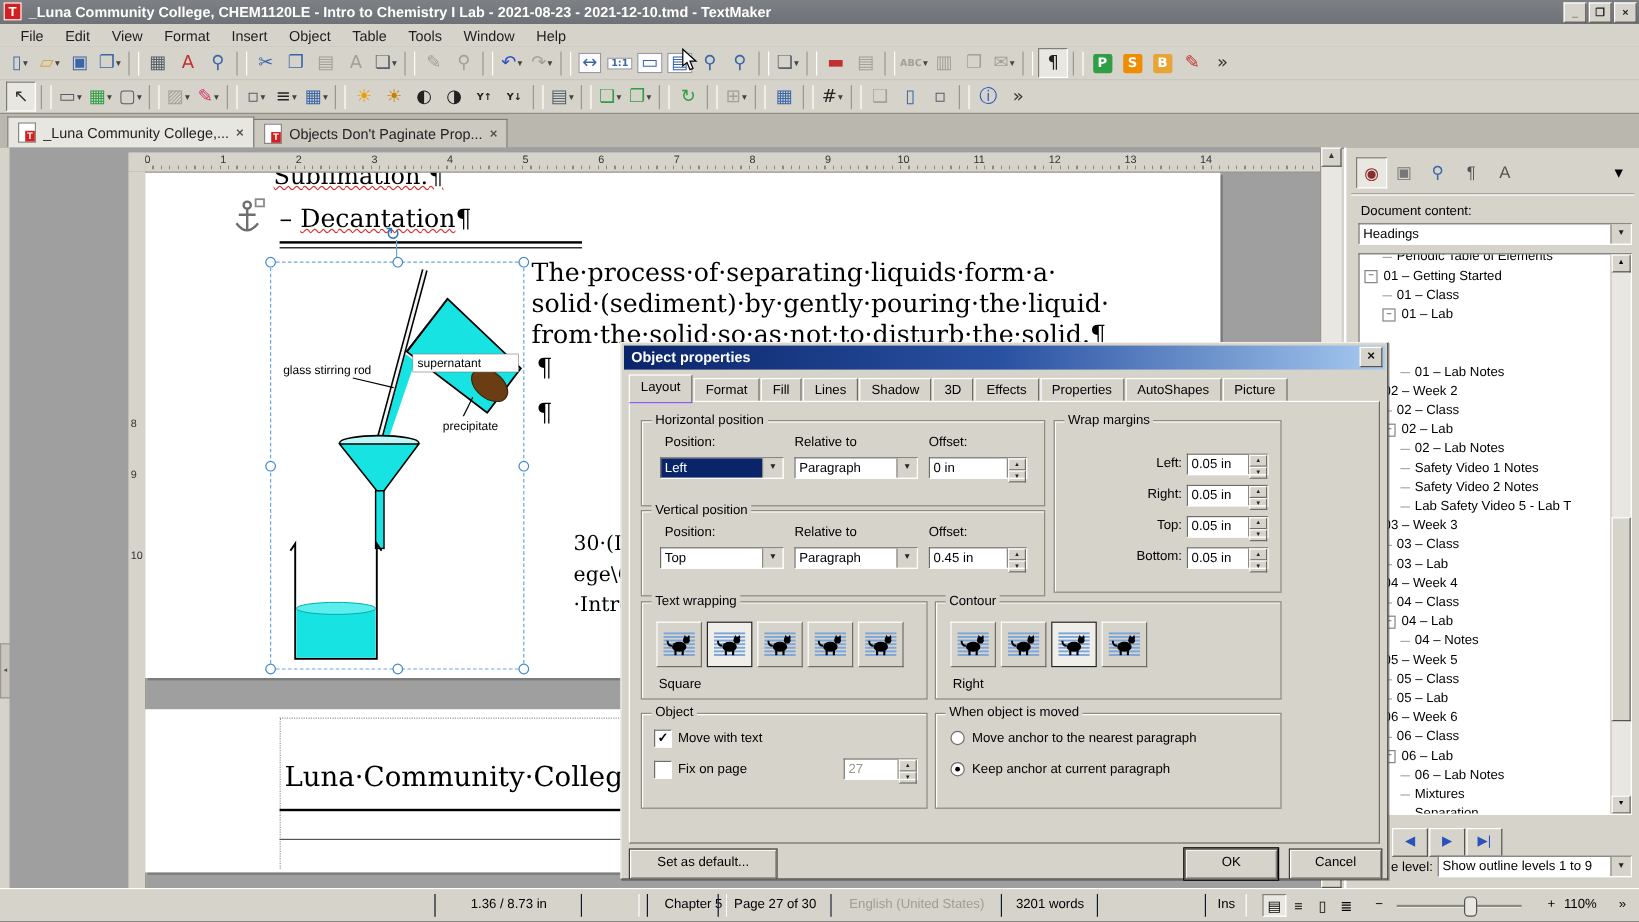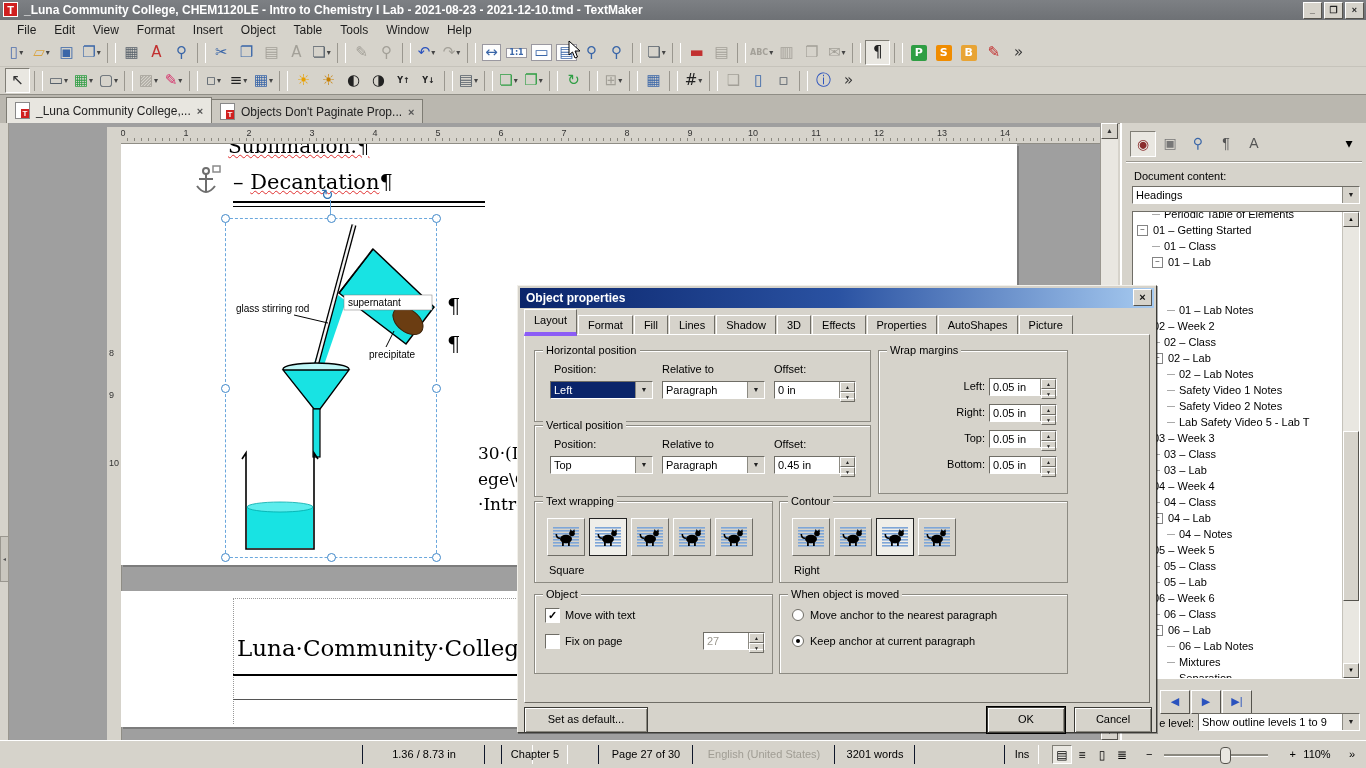--- a/index.html
+++ b/index.html
@@ -55,21 +55,21 @@
   #imgframe{position:absolute;left:104px;top:74px;width:212px;height:340px;border:1px dashed #6aa7dd;box-sizing:border-box;}
   .hnd{position:absolute;width:9px;height:9px;background:#fff;border:1px solid #3f87c9;border-radius:50%;box-sizing:border-box;}
   #rotline{position:absolute;left:209px;top:56px;width:1px;height:18px;background:#6aa7dd;}
   #rothandle{position:absolute;left:200px;top:42px;font-size:15px;color:#2e75b6;}
   
   #dialog{position:absolute;left:517px;top:285px;width:638px;height:446px;background:#d6d3cb;border:1px solid;border-color:#f2f0ea #3c3b36 #3c3b36 #f2f0ea;box-shadow:1px 1px 0 #00000055;z-index:30;font-size:11px;}
   #dlgtitle{position:absolute;left:2px;top:2px;right:2px;height:20px;background:linear-gradient(90deg,#0a246a,#2a52a2,#a6caf0);color:#fff;font-weight:bold;font-size:12px;line-height:20px;padding-left:6px;}
   #dlgclose{position:absolute;right:4px;top:3px;width:17px;height:15px;background:#d6d3cb;border:1px solid;border-color:#fff #55534d #55534d #fff;color:#111;text-align:center;line-height:14px;font-weight:bold;font-size:11px;}
   #dlgtabs{position:absolute;left:6px;top:27px;height:22px;display:flex;align-items:flex-end;}
   .dtabitem{height:19px;line-height:19px;padding:0 9px;border:1px solid;border-color:#fff #6f6d66 #6f6d66 #fff;border-bottom:none;background:#d6d3cb;margin-right:1px;font-size:11px;}
-  .dtabitem.active{height:22px;line-height:21px;position:relative;z-index:2;border-bottom:4px solid #8b5cf6;margin-bottom:-1px;}
+  .dtabitem.active{height:22px;line-height:21px;position:relative;z-index:2;border-bottom:1px solid #8b5cf6;margin-bottom:-1px;}
   #dlgpage{position:absolute;left:6px;top:48px;width:624px;height:367px;border:1px solid;border-color:#fff #6f6d66 #6f6d66 #fff;background:#d6d3cb;}
   .grp{position:absolute;border:1px solid #8c8a82;box-shadow:1px 1px 0 #ffffff inset;}
   .leg{position:absolute;top:-7px;left:8px;background:#d6d3cb;padding:0 3px;font-size:11px;}
   .dlbl{position:absolute;font-size:11px;color:#000;white-space:nowrap;}
   .combo{position:absolute;height:18px;background:#fff;border:1px solid;border-color:#6f6d66 #fff #fff #6f6d66;box-sizing:border-box;display:flex;}
   .cval{flex:1;font-size:11px;line-height:16px;padding-left:3px;white-space:nowrap;overflow:hidden;}
   .cval.selhl{background:#0a246a;color:#fff;}
   .cbtn{width:16px;background:#d6d3cb;border-left:1px solid #8c8a82;text-align:center;font-size:7px;line-height:16px;color:#222;}
   .spin{position:absolute;height:18px;background:#fff;border:1px solid;border-color:#6f6d66 #fff #fff #6f6d66;box-sizing:border-box;display:flex;}
   .sval{flex:1;font-size:11px;line-height:16px;padding-left:3px;}
@@ -435,20 +435,25 @@
         <path d="M2,22 Q11,34 20,22"></path>
       </g>
       <rect x="18" y="2" width="7" height="6" fill="none" stroke="#8a8a8a" stroke-width="1.5"></rect>
     </svg>
 
     <div class="abs serif" style="left:112px;top:26px;font-size:21px;text-align:right;">
       <span>–  </span><span class="wavy">Decantation</span><span>¶</span>
     </div>
     <div id="dblrule"></div>
 
+    <div class="abs serif" style="left:322px;top:70px;font-size:21px;line-height:26px;">
+      <div>The·process·of·separating·liquids·form·a·</div>
+      <div>solid·(sediment)·by·gently·pouring·the·liquid·</div>
+      <div>from·the·solid·so·as·not·to·disturb·the·solid.¶</div>
+    </div>
     <div class="abs serif" style="left:326px;top:150px;font-size:21px;">¶</div>
     <div class="abs serif" style="left:326px;top:188px;font-size:21px;">¶</div>
 
     <div class="abs serif" style="left:357px;top:299px;font-size:17px;">30·(Last·</div>
     <div class="abs serif" style="left:357px;top:325px;font-size:17px;">ege\CHEM</div>
     <div class="abs serif" style="left:357px;top:350px;font-size:17px;">·Intro·to·C</div>
 
     <div id="rotline"></div>
     <div id="rothandle">↻</div>
     <div id="imgframe">
@@ -980,21 +985,21 @@
 
   <div id="cursor">
     <svg width="14" height="20" viewBox="0 0 14 20">
         <polygon points="1,1 1,15 4.5,12 7,18 9.5,17 7,11 12,11" fill="#fff" stroke="#000" stroke-width="1"></polygon>
       </svg>
   </div>
 
   <div id="statusbar">
     <div class="sseg" style="left:362px;width:114px;">1.36 / 8.73 in</div>
     <div class="sseg" style="left:484px;width:40px;"></div>
-    <div class="sseg" style="left:501px;width:58px;">Chapter 5</div>
+    <div class="sseg" style="left:539px;width:58px;text-align:right;">Chapter 5</div>
     <div class="sseg" style="left:598px;width:86px;">Page 27 of 30</div>
     <div class="sseg gray" style="left:692px;width:134px;">English (United States)</div>
     <div class="sseg" style="left:834px;width:72px;">3201 words</div>
     <div class="sseg" style="left:914px;width:82px;"></div>
     <div class="sseg" style="left:1004px;width:26px;">Ins</div>
     <div class="sseg" style="left:1040px;width:96px;border:none;box-shadow:none;" id="sbviews"><span class="svicon pressed">▤</span><span class="svicon">≡</span><span class="svicon">▯</span><span class="svicon">≣</span></div>
     <div class="sseg" style="left:1142px;width:150px;border:none;box-shadow:none;">
       <span style="position:absolute;left:4px;">−</span>
       <div id="zoomtrack"></div>
       <div id="zoomthumb"></div>

